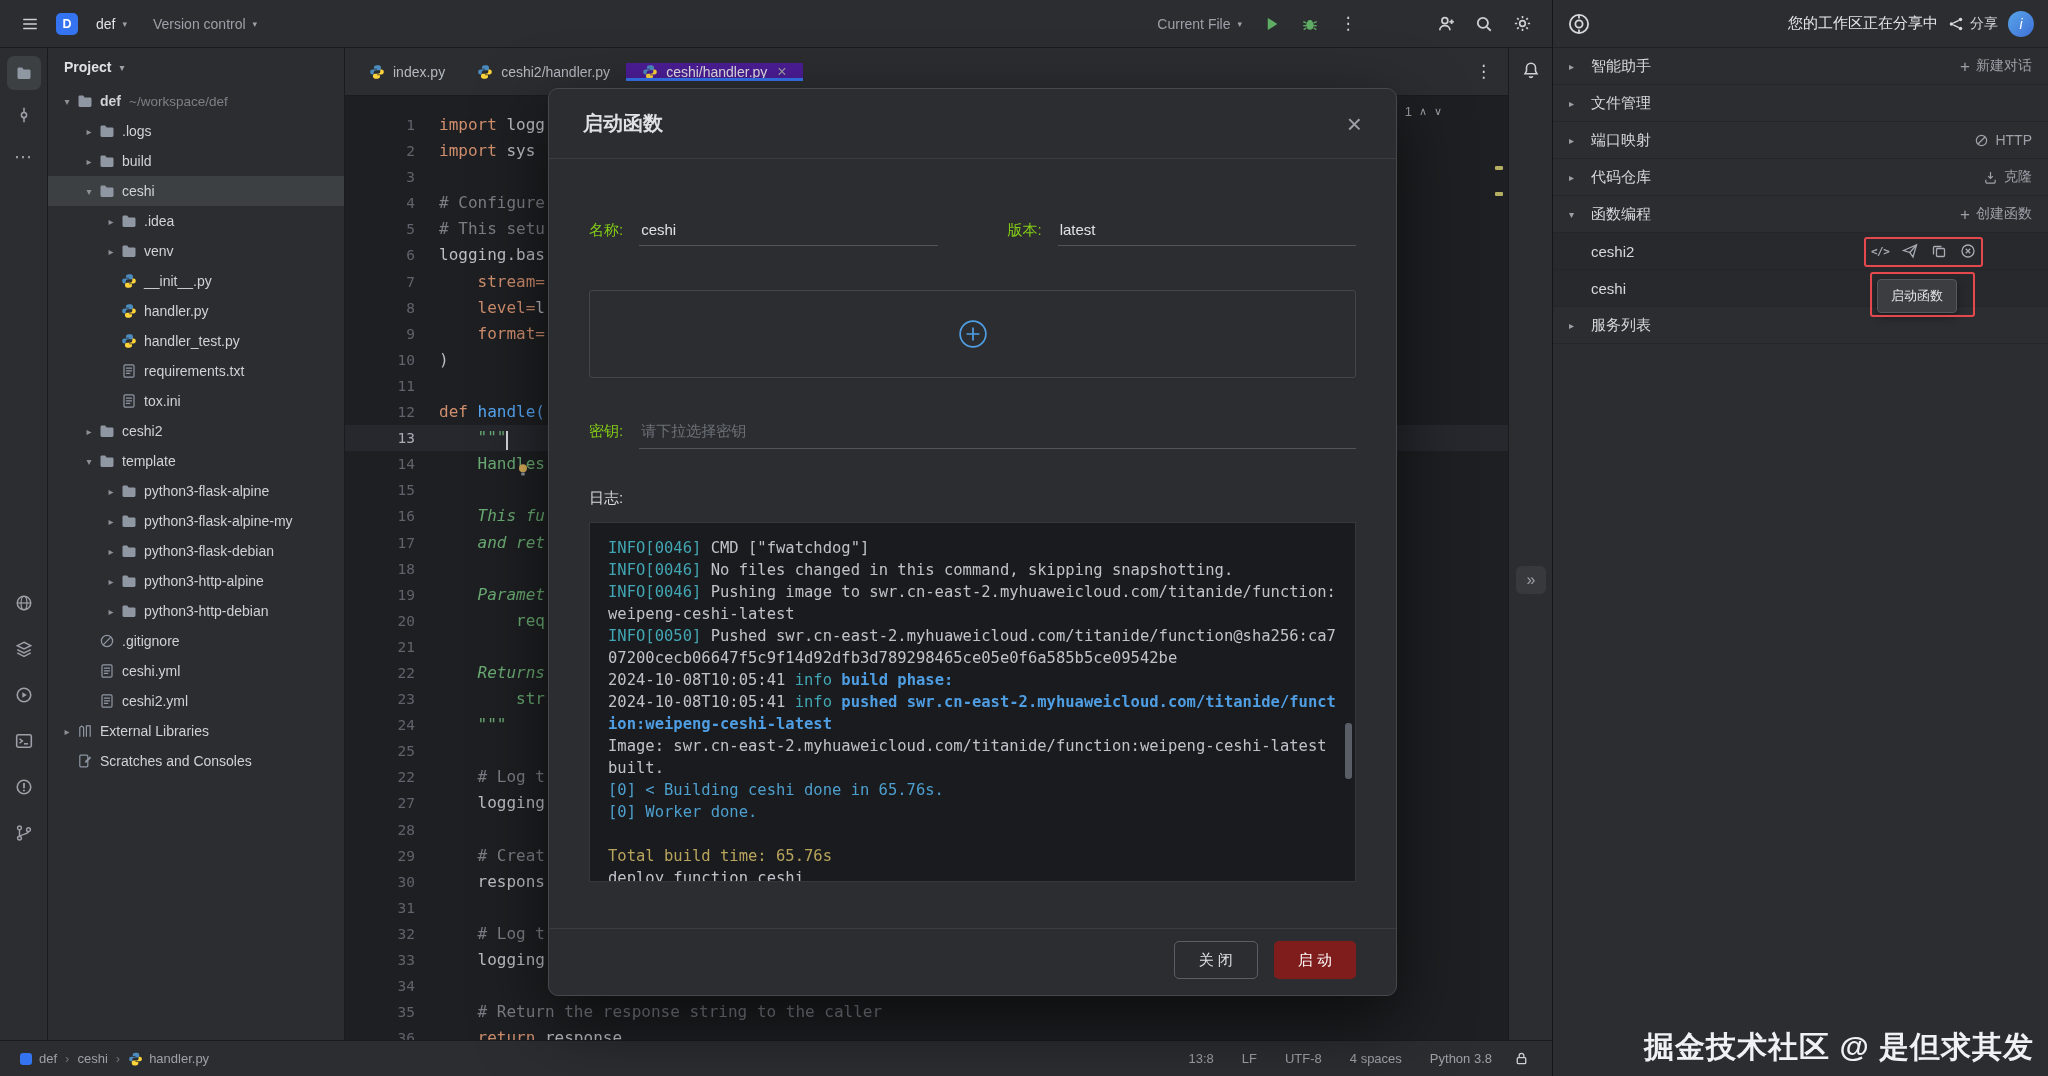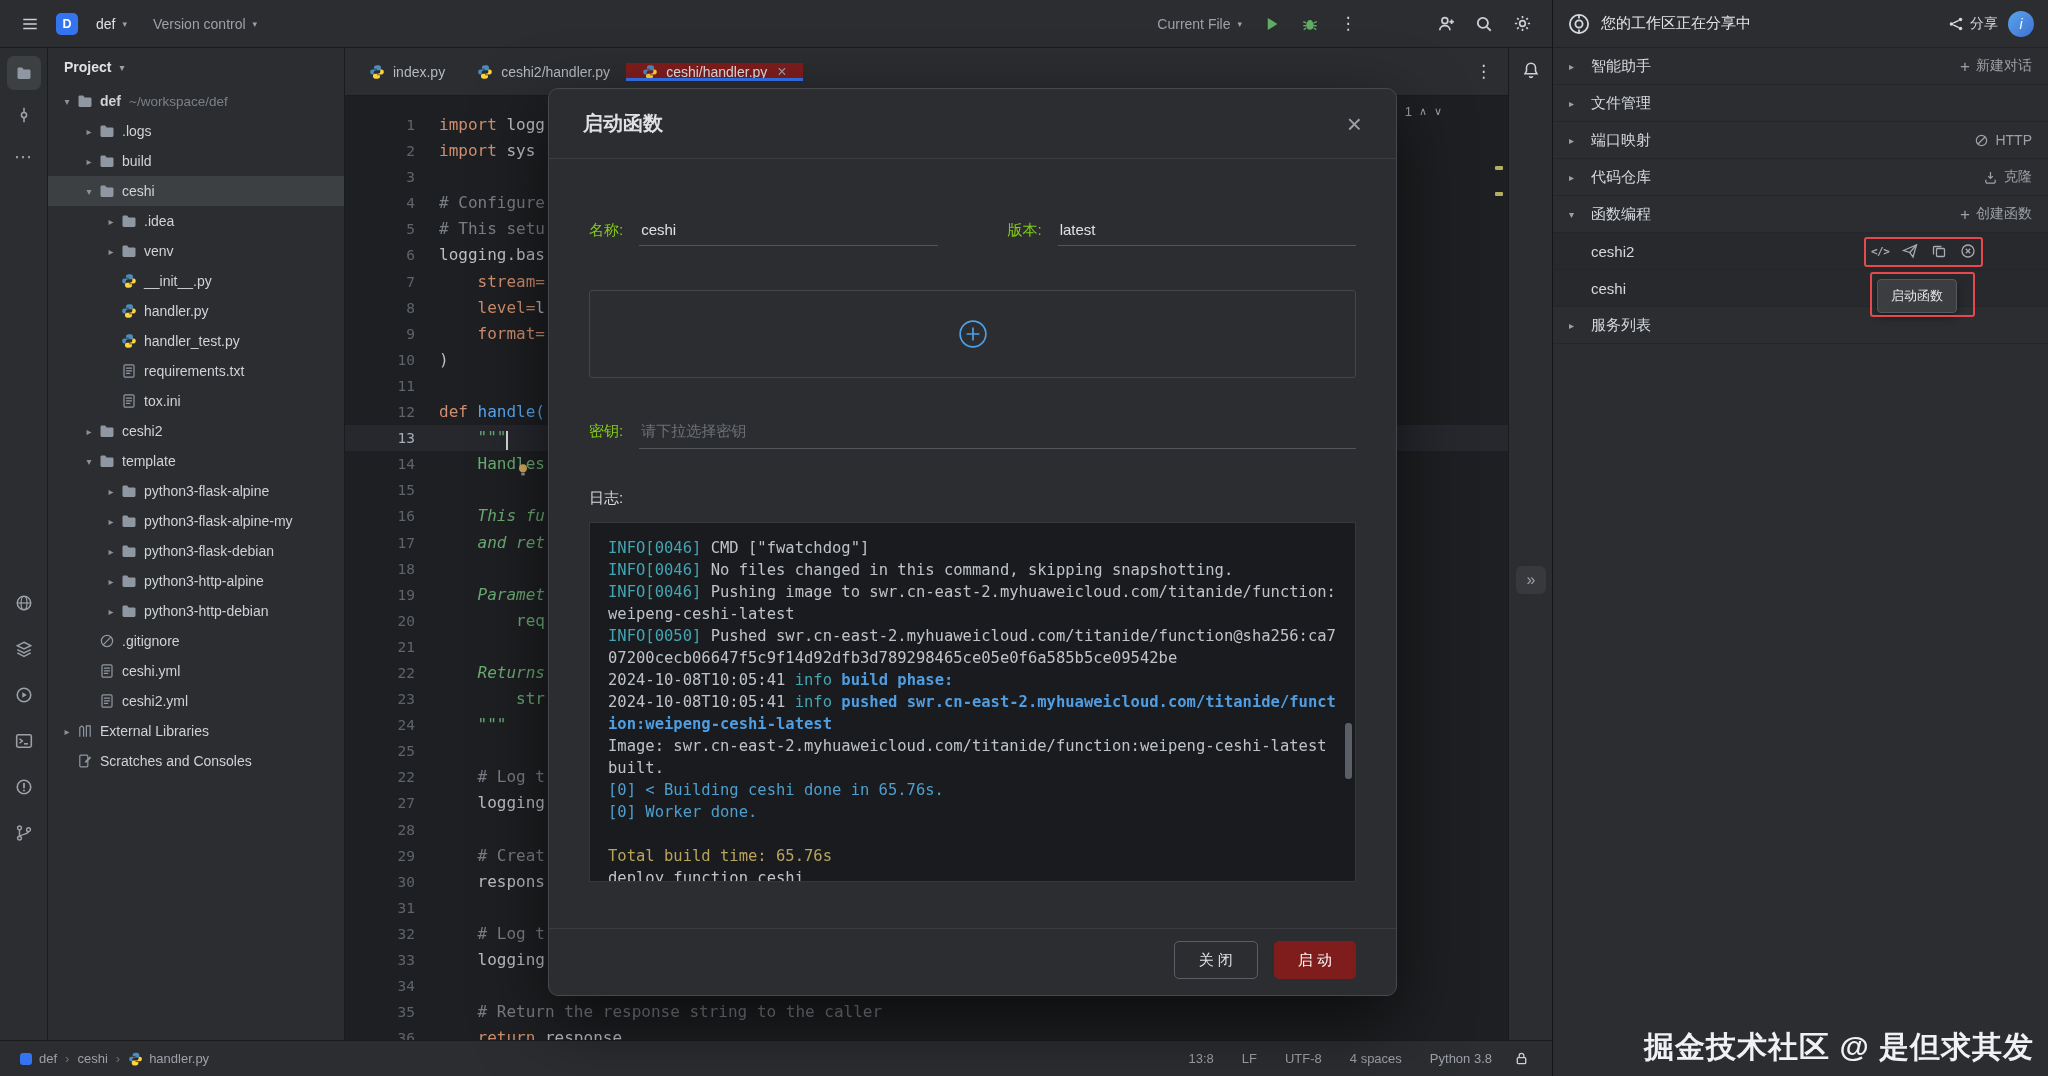--- a/index.html
+++ b/index.html
@@ -46,21 +46,21 @@
 .chev-slot{width:18px;flex:none}
 .tree-row .icon{width:18px;height:18px;margin-right:6px;flex:none}
 .tree-label.bold{font-weight:bold}
 .tree-hint{color:#7c8087;margin-left:8px;font-size:13.5px}
 
 
 .editor-zone{position:absolute;left:345px;top:48px;bottom:36px;width:1163px;background:#1e1f22;z-index:3}
 .tab-bar{height:48px;background:#2b2d30;border-bottom:1px solid #1a1b1d;display:flex;align-items:center;padding-left:8px}
 .tab{display:flex;align-items:center;gap:8px;padding:0 16px;font-size:14px;color:#b4b8bf;cursor:pointer;position:relative}
 .tab .icon{width:16px;height:16px}
-.tab.active{color:#dfe1e5;background:#7f1d1d}
+.tab.active{color:#dfe1e5;background:#4c1d95}
 .tab.active::after{content:"";position:absolute;left:0;right:0;bottom:0;height:3px;background:#3574f0}
 .tab-close{color:#9da0a8;font-size:16px;margin-left:2px}
 .tab-kebab{margin-left:auto;align-self:center;color:#ced0d6;font-size:17px;padding:0 16px;cursor:pointer}
 .editor{position:absolute;top:48px;left:0;right:0;bottom:0;overflow:hidden}
 .code-lines{position:absolute;inset:0;padding-top:16px;font-family:"DejaVu Sans Mono",monospace;font-size:16px}
 .code-line{display:flex;height:26.1px;line-height:26.1px;white-space:pre}
 .code-line.current{background:#26282e}
 .gutter{width:86px;flex:none;text-align:right;padding-right:16px;color:#5f646c;font-size:14.5px}
 .code-line.current .gutter{color:#a9adb5}
 .code-text{padding-left:8px}
@@ -118,21 +118,21 @@
 .modal-footer{position:absolute;left:0;right:0;bottom:0;display:flex;justify-content:flex-end;gap:16px;
   padding:12px 40px 16px;border-top:1px solid #3a3c40}
 .btn{height:38px;padding:0 24px;border-radius:5px;font-size:15px;font-family:inherit;cursor:pointer}
 .btn.ghost{background:transparent;border:1px solid #5a5e66;color:#dfe1e5}
 .btn.primary{background:#7f1d1d;border:none;color:#fff}
 
 
 .right-panel{position:absolute;left:1552px;top:0;width:496px;height:1076px;background:#2b2d30;
   border-left:1px solid #141517;z-index:8}
 .rp-header{height:48px;display:flex;align-items:center;padding:0 14px;gap:10px;border-bottom:1px solid #212225}
-.rp-title{flex:1;text-align:left;font-size:15px;color:#e3e5e8}
+.rp-title{flex:1;text-align:right;font-size:15px;color:#e3e5e8}
 .rp-share{display:inline-flex;align-items:center;gap:6px;font-size:14px;color:#d5d8dd;cursor:pointer}
 .rp-avatar{width:26px;height:26px;border-radius:50%;background:linear-gradient(135deg,#58a6e8,#3f6fd8);
   color:#fff;display:flex;align-items:center;justify-content:center;font-size:14px;font-style:italic;cursor:pointer}
 .rp-row{height:37px;display:flex;align-items:center;padding:0 16px;border-bottom:1px solid #242629;
   font-size:15px;color:#d5d8dd;cursor:pointer;position:relative}
 .rp-row .chev{width:22px;font-size:10px;color:#9da0a8}
 .rp-action{margin-left:auto;display:inline-flex;align-items:center;gap:6px;font-size:14px;color:#9da0a8}
 .rp-action .plus{font-size:17px;line-height:1}
 .fn-row{background:#27292c;padding-left:38px}
 .fn-icons{position:absolute;left:318px;top:0;height:100%;display:flex;align-items:center;gap:13px;color:#a7abb3}

